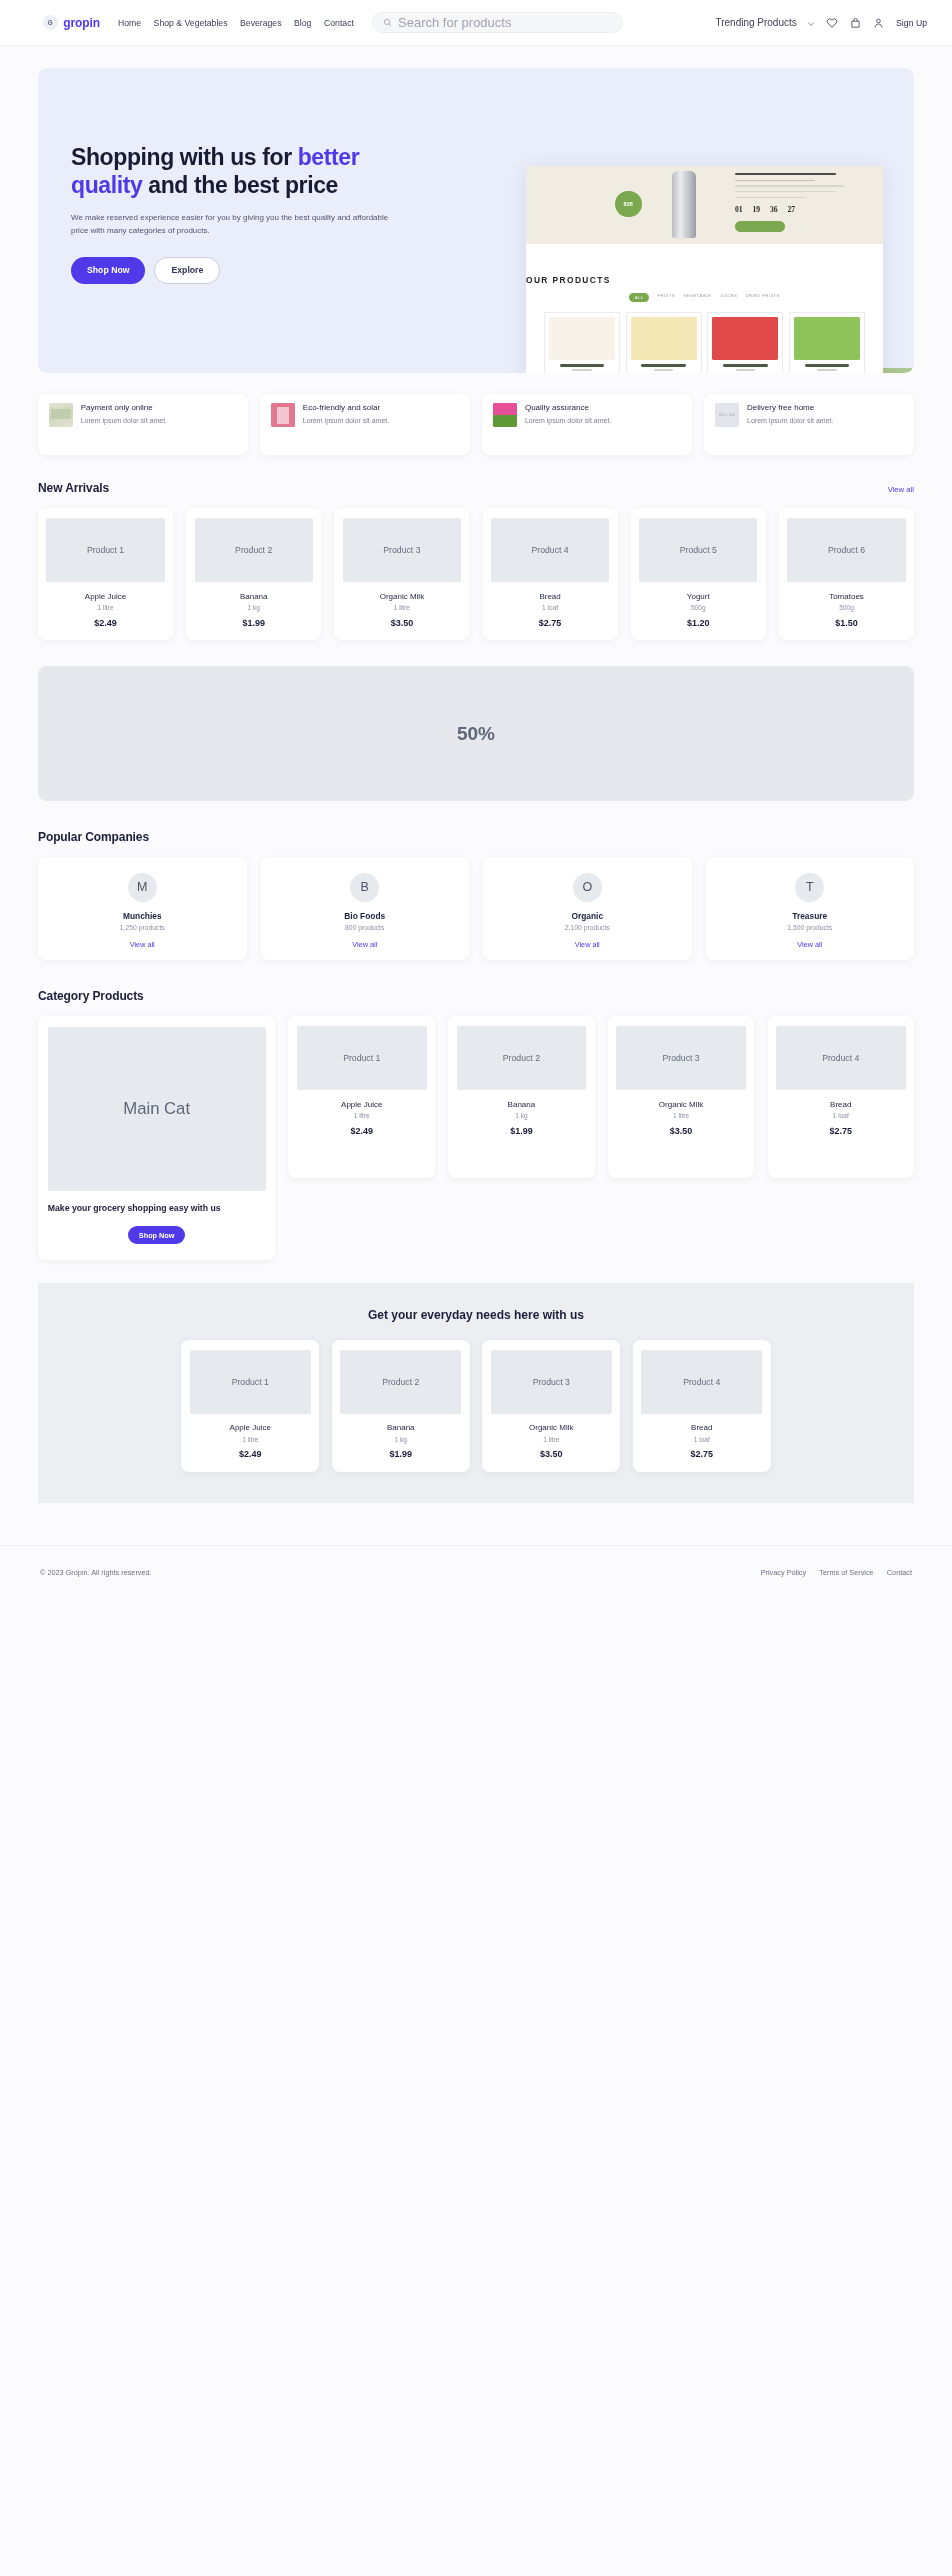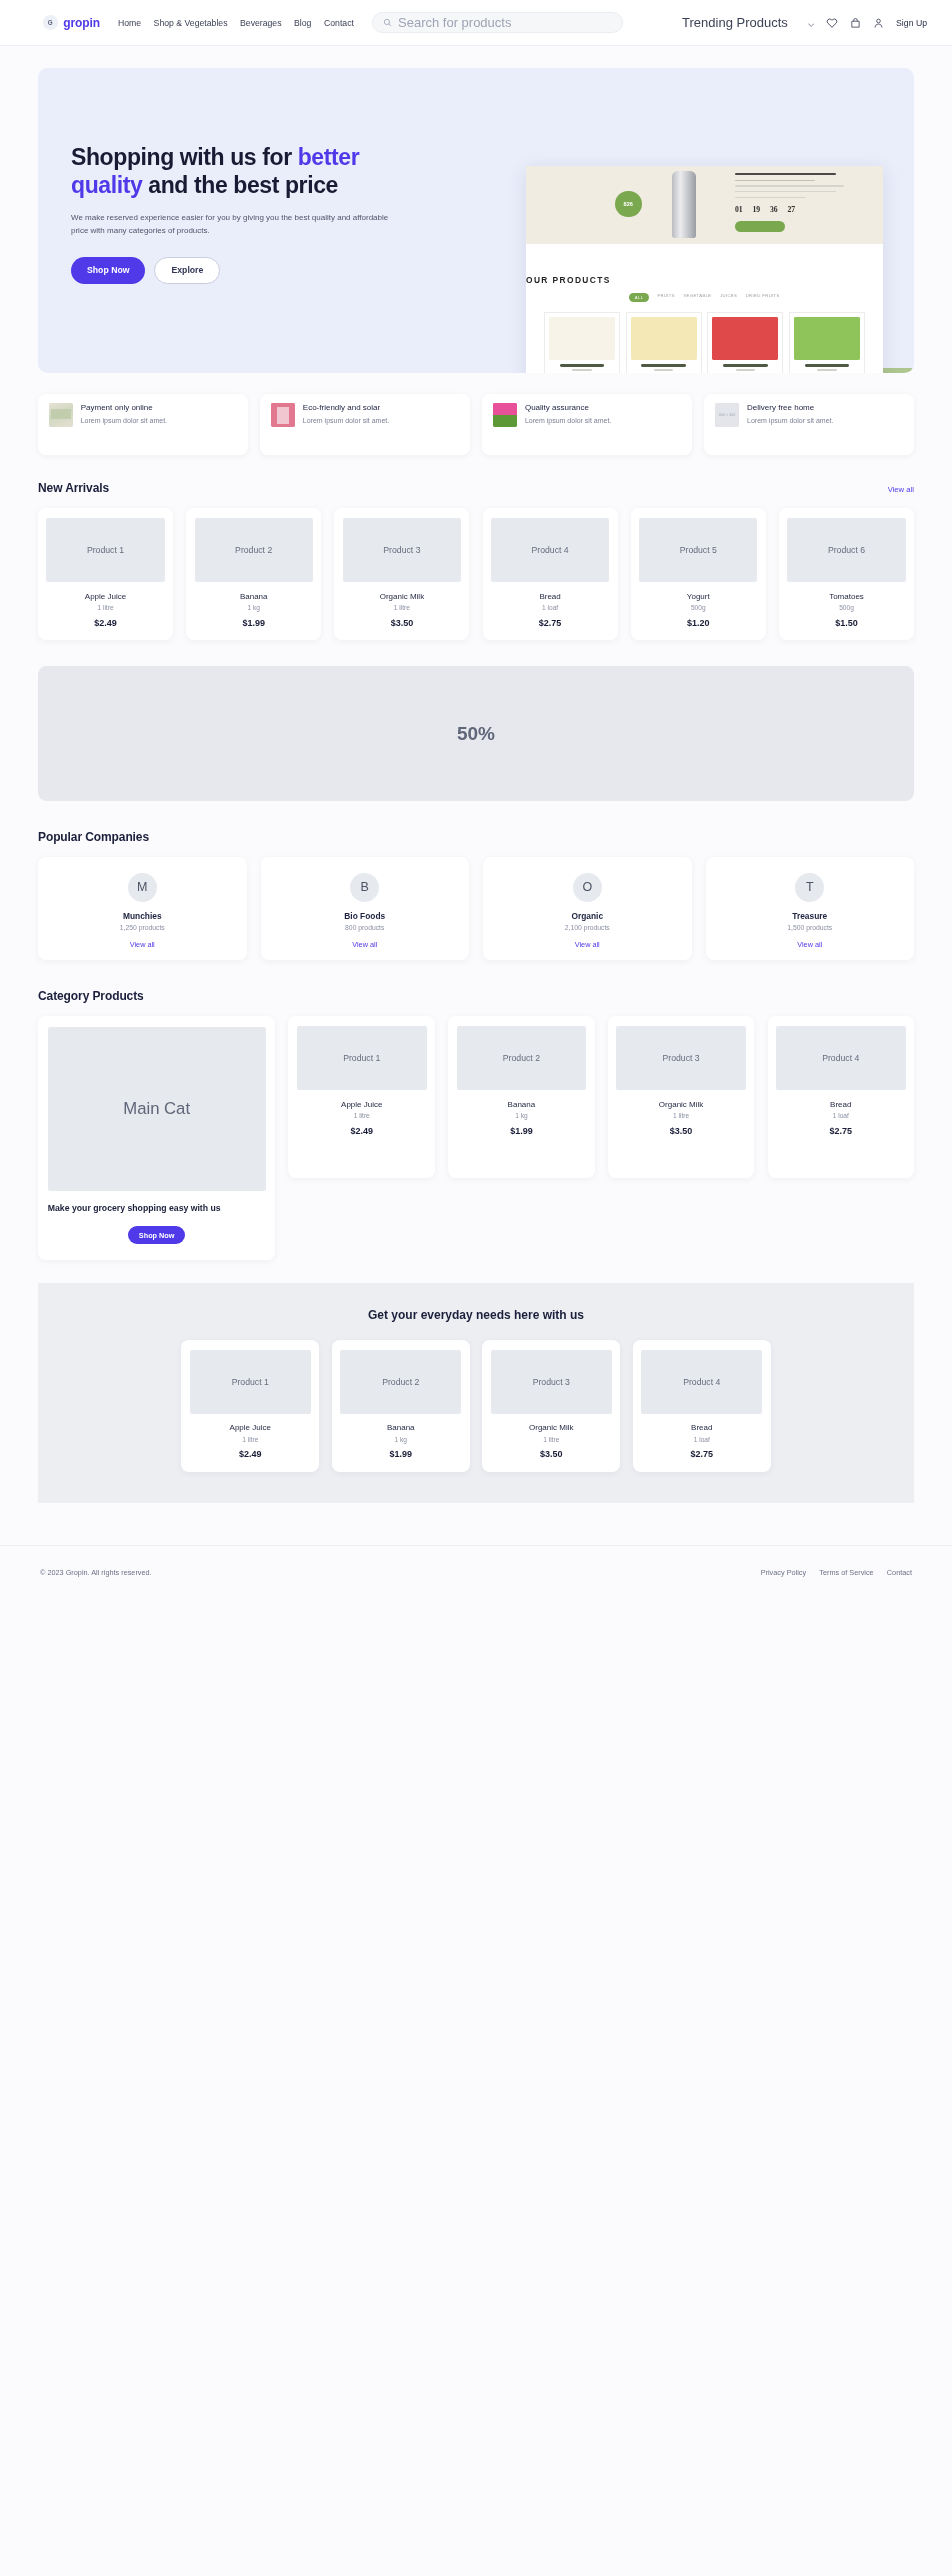--- a/index.html
+++ b/index.html
@@ -40,21 +40,21 @@
     display: flex; align-items: center;
     padding: 0 9.8px; gap: 6.3px;
   }
   .search-input {
     border: none; outline: none; background: transparent;
     font-family: inherit; font-size: 13px; color: #3d4256;
     width: 100%;
   }
   .search-input::placeholder { color: #9ea3b5; }
   .header-right { margin-left: auto; display: flex; align-items: center; gap: 12px; }
-  .trending { display: flex; align-items: center; gap: 20px; font-size: 13px; color: #3d4256; cursor: pointer; }
+  .trending { display: flex; align-items: center; gap: 11px; font-size: 10px; color: #3d4256; cursor: pointer; }
   .icon-btn { display: flex; align-items: center; cursor: pointer; }
   .signup { font-size: 8.7px; color: #2b3048; cursor: pointer; }
 
   
   .hero {
     margin: 21.6px 38px 0 38px;
     height: 305px;
     background: #eaeefb;
     border-radius: 9.8px;
     display: flex;

